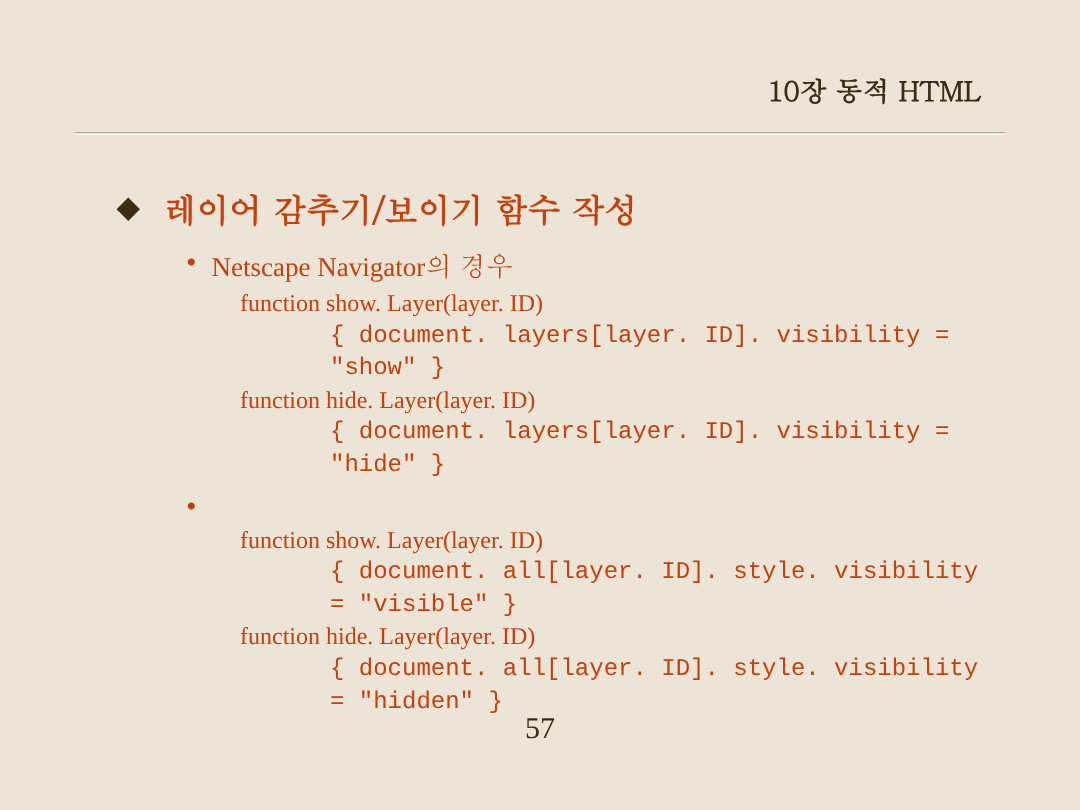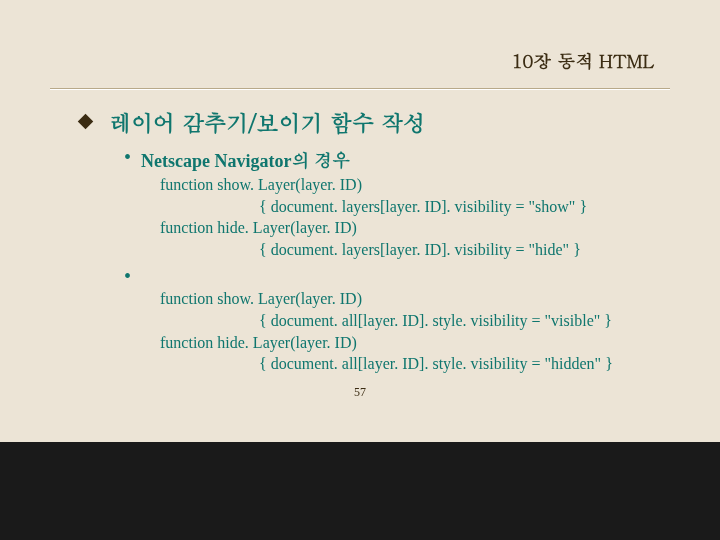--- a/index.html
+++ b/index.html
@@ -6,21 +6,21 @@
     margin: 0;
     padding: 0;
     width: 720px;
     height: 540px;
     background: #1a1a1a;
     font-family: "Times New Roman", Batang, serif;
   }
   .slide {
     position: relative;
     width: 720px;
-    height: 442px;
+    height: 540px;
     background: #ece4d6;
     box-sizing: border-box;
   }
   .header {
     position: absolute;
     top: 48px;
     right: 66px;
     color: #3b2c13;
     font-size: 18px;
     font-weight: bold;
@@ -30,24 +30,24 @@
     position: absolute;
     top: 88px;
     left: 50px;
     right: 50px;
     border-top: 1px solid #b8a98a;
     border-bottom: 1px solid #fff;
     height: 0;
   }
   .content {
     position: absolute;
-    top: 106px;
+    top: 124px;
     left: 80px;
     right: 60px;
-    color: #0f766e;
+    color: #c2410c;
   }
   .title-row {
     display: flex;
     align-items: center;
     margin-bottom: 10px;
   }
   .diamond {
     width: 11px;
     height: 11px;
     background: #3b2c13;
@@ -70,41 +70,42 @@
     margin-bottom: 2px;
   }
   .dot {
     font-size: 20px;
     line-height: 20px;
     margin-right: 10px;
     flex: 0 0 auto;
   }
   .bullet-text {
     font-size: 18px;
-    font-weight: bold;
+    font-weight: normal;
     font-family: "Times New Roman", Batang, serif;
   }
   .code-block {
     margin-left: 36px;
   }
   .code-line {
     font-family: "Times New Roman", serif;
     font-size: 16px;
     line-height: 1.35;
   }
   .code-indent {
-    margin-left: 99px;
+    margin-left: 60px;
+    font-family: Liberation Mono, monospace;
   }
   .page-num {
     position: absolute;
     bottom: 42px;
     left: 0;
     right: 0;
     text-align: center;
-    font-size: 12px;
+    font-size: 20px;
     color: #3b2c13;
     font-family: "Times New Roman", serif;
   }
 </style>
 </head>
 <body>
 
 <div class="slide">
 
   <div class="header">10장 동적 HTML</div>

